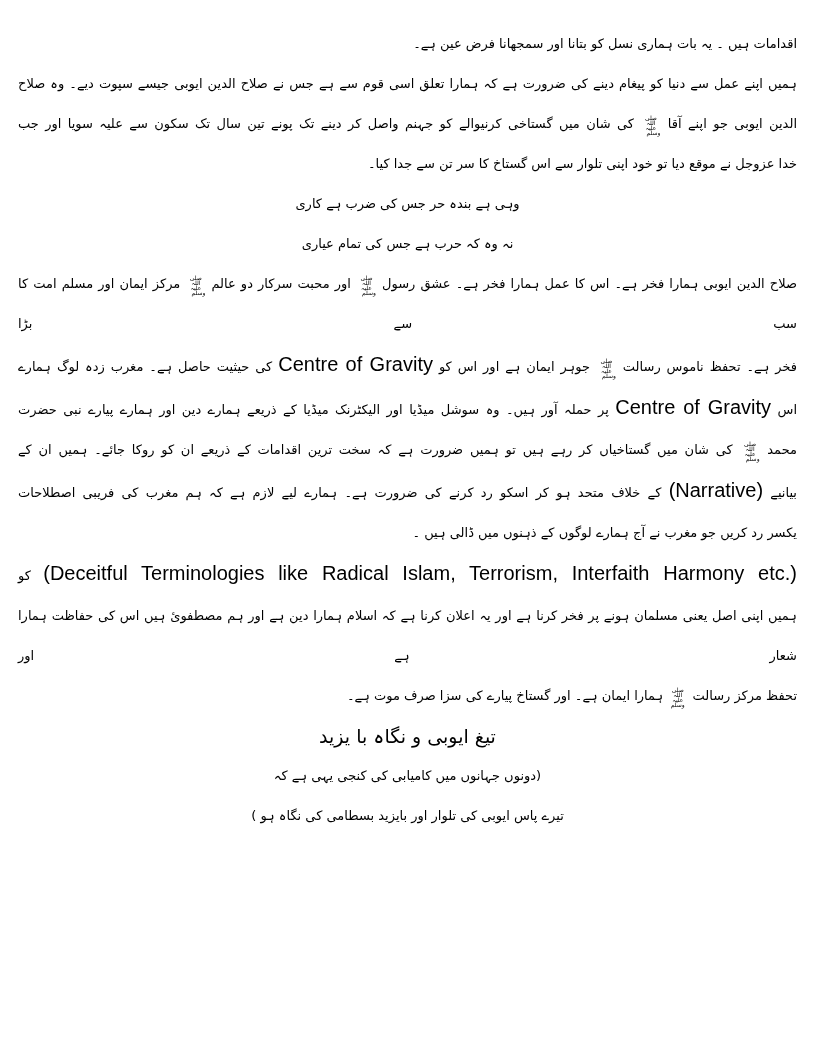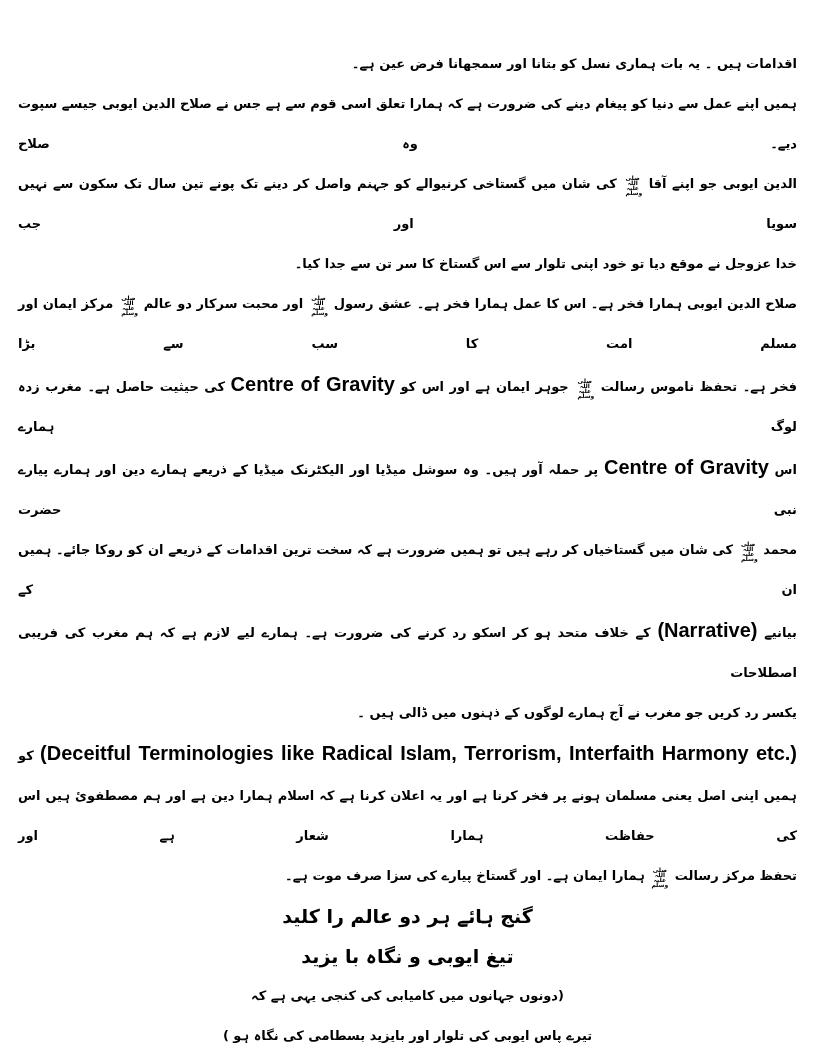--- a/index.html
+++ b/index.html
@@ -9,22 +9,21 @@
   }
   body {
     width: 815px;
     height: 1055px;
     overflow: hidden;
     font-family: "DejaVu Sans", sans-serif;
     color: #000000;
   }
   .doc {
     direction: rtl;
-    padding: 44px 18px 0 18px;
-    font-weight: bold;
+    padding: 24px 18px 0 18px;
   }
   .block { margin: 0; }
   .line {
     direction: rtl;
     font-family: "DejaVu Sans", sans-serif;
     font-size: 13px;
     line-height: 40px;
     color: #000000;
   }
   .line.justify {
@@ -62,38 +61,41 @@
 </head>
 <body>
 
 <div class="doc">
   <div>
       <div class="block">
         <div class="line right"><span>اقدامات ہیں ۔ یہ بات ہماری نسل کو بتانا اور سمجھانا فرض عین ہے۔</span> </div>
       </div>
       <div class="block">
         <div class="line justify"><span>ہمیں اپنے عمل سے دنیا کو پیغام دینے کی ضرورت ہے کہ ہمارا تعلق اسی قوم سے ہے جس نے صلاح الدین ایوبی جیسے سپوت دیے۔ وہ صلاح</span> </div>
-        <div class="line justify"><span>الدین ایوبی جو اپنے آقا</span> <span class="pbuh">صلی اللہ علیہ وسلم</span> <span>کی شان میں گستاخی کرنیوالے کو جہنم واصل کر دینے تک پونے تین سال تک سکون سے نہیں سویا اور جب</span> </div>
+        <div class="line justify"><span>الدین ایوبی جو اپنے آقا</span> <span class="pbuh">صلی اللہ علیہ وسلم</span> <span>کی شان میں گستاخی کرنیوالے کو جہنم واصل کر دینے تک پونے تین سال تک سکون سے علیہ سویا اور جب</span> </div>
         <div class="line right"><span>خدا عزوجل نے موقع دیا تو خود اپنی تلوار سے اس گستاخ کا سر تن سے جدا کیا۔</span> </div>
+      </div>
+      <div class="block">
+        <div class="line center"><span>وہی ہے بندہ حر جس کی ضرب ہے کاری</span> </div>
+        <div class="line center"><span>نہ وہ کہ حرب ہے جس کی تمام عیاری</span> </div>
       </div>
       <div class="block">
         <div class="line justify"><span>صلاح الدین ایوبی ہمارا فخر ہے۔ اس کا عمل ہمارا فخر ہے۔ عشق رسول</span> <span class="pbuh">صلی اللہ علیہ وسلم</span> <span>اور محبت سرکار دو عالم</span> <span class="pbuh">صلی اللہ علیہ وسلم</span> <span>مرکز ایمان اور مسلم امت کا سب سے بڑا</span> </div>
         <div class="line justify"><span>فخر ہے۔ تحفظ ناموس رسالت</span> <span class="pbuh">صلی اللہ علیہ وسلم</span> <span>جوہر ایمان ہے اور اس کو</span> <span class="latin" dir="ltr">Centre of Gravity</span> <span>کی حیثیت حاصل ہے۔ مغرب زدہ لوگ ہمارے</span> </div>
         <div class="line justify"><span>اس</span> <span class="latin" dir="ltr">Centre of Gravity</span> <span>پر حملہ آور ہیں۔ وہ سوشل میڈیا اور الیکٹرنک میڈیا کے ذریعے ہمارے دین اور ہمارے پیارے نبی حضرت</span> </div>
         <div class="line justify"><span>محمد</span> <span class="pbuh">صلی اللہ علیہ وسلم</span> <span>کی شان میں گستاخیاں کر رہے ہیں تو ہمیں ضرورت ہے کہ سخت ترین اقدامات کے ذریعے ان کو روکا جائے۔ ہمیں ان کے</span> </div>
         <div class="line justify"><span>بیانیے</span> <span class="latin" dir="ltr">(Narrative)</span> <span>کے خلاف متحد ہو کر اسکو رد کرنے کی ضرورت ہے۔ ہمارے لیے لازم ہے کہ ہم مغرب کی فریبی اصطلاحات</span> </div>
         <div class="line right"><span>یکسر رد کریں جو مغرب نے آج ہمارے لوگوں کے ذہنوں میں ڈالی ہیں ۔</span> </div>
         <div class="line justify"><span class="latin" dir="ltr">(Deceitful Terminologies like Radical Islam, Terrorism, Interfaith Harmony etc.)</span> <span>کو</span> </div>
       </div>
       <div class="block">
         <div class="line justify"><span>ہمیں اپنی اصل یعنی مسلمان ہونے پر فخر کرنا ہے اور یہ اعلان کرنا ہے کہ اسلام ہمارا دین ہے اور ہم مصطفویٔ ہیں اس کی حفاظت ہمارا شعار ہے اور</span> </div>
         <div class="line right"><span>تحفظ مرکز رسالت</span> <span class="pbuh">صلی اللہ علیہ وسلم</span> <span>ہمارا ایمان ہے۔ اور گستاخ پیارے کی سزا صرف موت ہے۔</span> </div>
       </div>
       <div class="block naskh">
-        <div class="line center"><span>گنج ہائے ہر دو عالم را کلید</span> </div>
         <div class="line center"><span>تیغ ایوبی و نگاہ با یزید</span> </div>
       </div>
       <div class="block">
         <div class="line center"><span>(دونوں جہانوں میں کامیابی کی کنجی یہی ہے کہ</span> </div>
         <div class="line center"><span>تیرے پاس ایوبی کی تلوار اور بایزید بسطامی کی نگاہ ہو )</span> </div>
       </div>
     </div>
 </div>
 
 </body></html>

